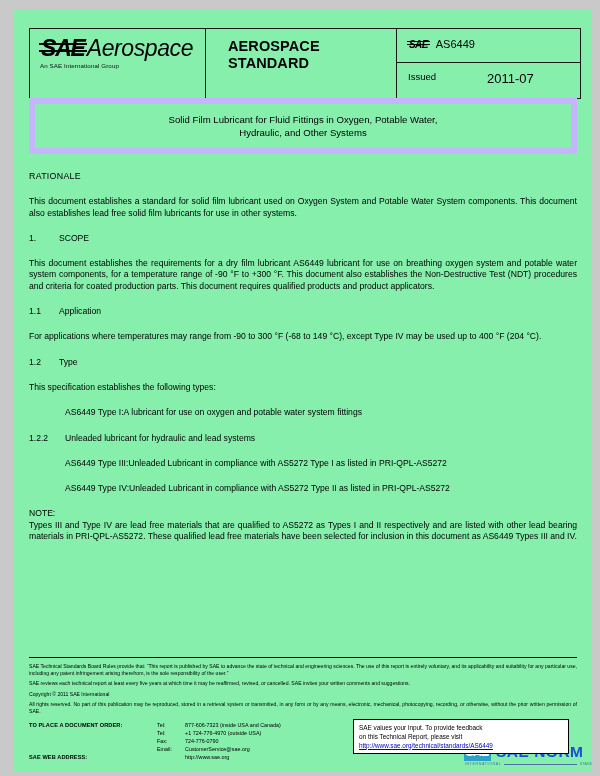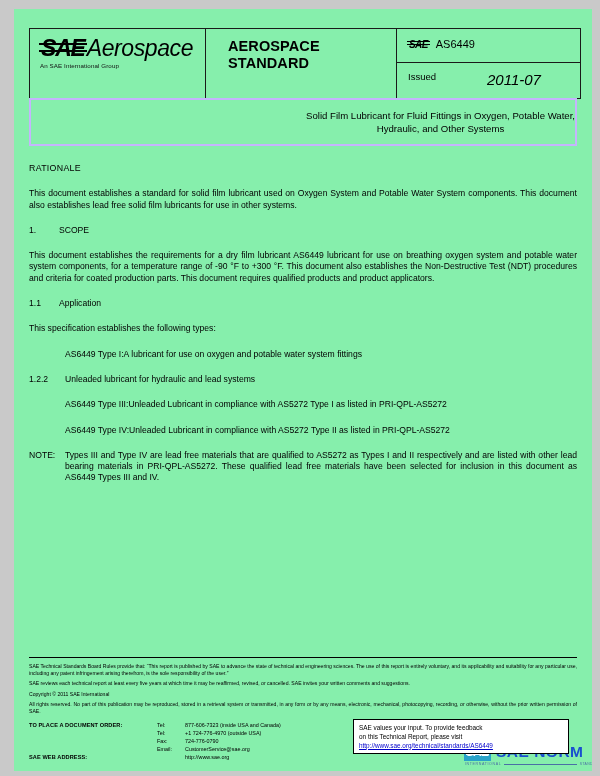--- a/index.html
+++ b/index.html
@@ -135,33 +135,32 @@
 
   .issued-label {
     position: absolute;
     left: 11px; top: 8px;
     font-size: 9.5px;
     color: #000;
   }
   .issued-date {
     position: absolute;
     left: 90px; top: 8px;
-    font-size: 15px;
-    color: #000;
-    font-style: italic;
+    font-size: 13px;
+    color: #000;
   }
 
   
   .titlebox {
     margin-top: -1px;
-    border: 2px solid #c4b5fd;
+    border: 6px solid #c4b5fd;
     height: 44px;
     display: flex;
     align-items: center;
-    justify-content: flex-end;
+    justify-content: center;
   }
   .titlebox p {
     margin: 0;
     text-align: center;
     font-size: 9.6px;
     line-height: 13.5px;
     color: #000;
   }
 
   
@@ -196,20 +195,21 @@
   .indent-item .n { width: 36px; flex: none; }
   .indent-item .t { flex: 1; }
 
   .sub-line {
     margin: 0 0 14px 36px;
   }
 
   .note {
     margin: 0;
     display: flex;
+    flex-direction: column;
   }
   .note .nlab { width: 36px; flex: none; }
   .note .ntxt { flex: 1; text-align: justify; }
 
   
   .footer {
     position: absolute;
     left: 15px;
     top: 648px;
     width: 548px;
@@ -386,21 +386,26 @@
         <span class="t">SCOPE</span>
       </div>
 
       <p class="para">This document establishes the requirements for a dry film lubricant AS6449 lubricant for use on breathing oxygen system and potable water system components, for a temperature range of -90 °F to +300 °F.  This document also establishes the Non-Destructive Test (NDT) procedures and criteria for coated production parts.  This document requires qualified products and product applicators.</p>
 
       <div class="numhead">
         <span class="n">1.1</span>
         <span class="t">Application</span>
       </div>
 
-
+      <p class="para">For applications where temperatures may range from -90 to 300 °F (-68 to 149 °C), except Type IV may be used up to 400 °F (204 °C).</p>
+
+      <div class="numhead">
+        <span class="n">1.2</span>
+        <span class="t">Type</span>
+      </div>
 
       <p class="para para-nj">This specification establishes the following types:</p>
 
 
       <p class="sub-line">AS6449 Type I:A lubricant for use on oxygen and potable water system fittings</p>
 
       <div class="indent-item">
         <span class="n">1.2.2</span>
         <span class="t">Unleaded lubricant for hydraulic and lead systems</span>
       </div>

